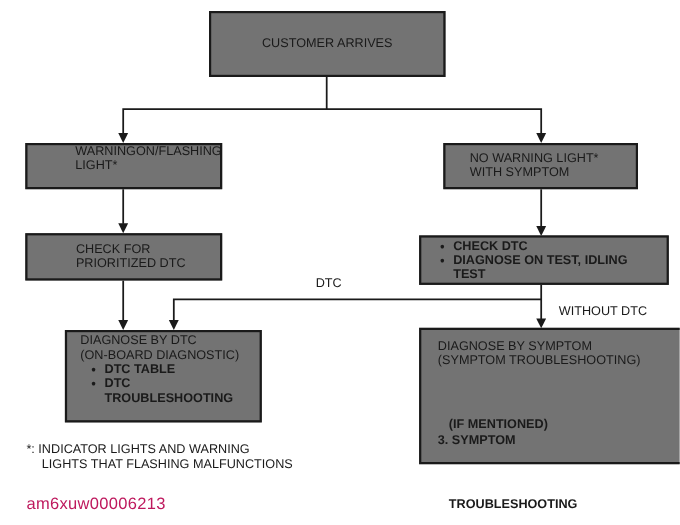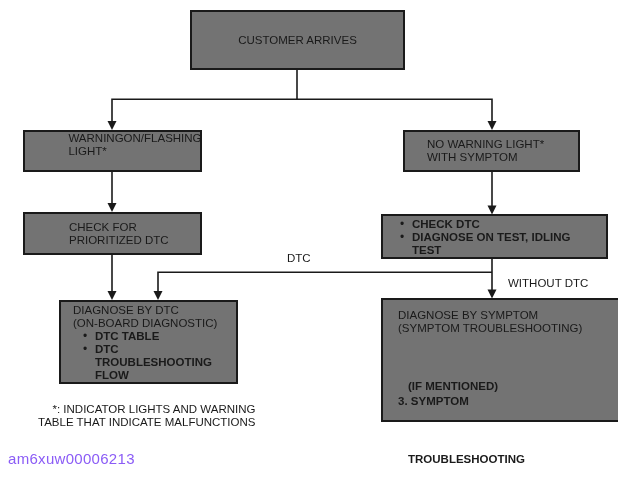--- a/index.html
+++ b/index.html
@@ -67,26 +67,26 @@
   .bullets-indent { margin-left: 10px; }
 
   .num-item { margin-top: 2px; }
   .num-item.first { margin-top: 7px; }
   .cont { padding-left: 10px; margin-top: 45px; }
 
   .edge-label { position: absolute; white-space: nowrap; }
   #label-dtc { left: 287px; top: 252px; }
   #label-without-dtc { left: 508px; top: 277px; }
 
-  #footnote { position: absolute; left: 24px; top: 403px; text-align: right; }
+  #footnote { position: absolute; left: 24px; top: 403px; }
   #footnote .fn2 { padding-left: 14px; }
 
   #figure-id {
-    position: absolute; left: 8px; top: 450px;
-    font-size: 15px; line-height: 18px; letter-spacing: 0.3px; color: #8b5cf6;
+    position: absolute; left: 24px; top: 450px;
+    font-size: 15px; line-height: 18px; letter-spacing: 0.3px; color: #be185d;
   }
 </style>
 </head>
 <body>
 
 <div id="canvas">
 
   <svg id="connectors" viewBox="0 0 618 477" xmlns="http://www.w3.org/2000/svg">
 
     <polyline points="297,70 297,99.2"></polyline>
@@ -155,21 +155,20 @@
         <span class="bullet-marker">•</span>
         <div class="bullet-text">
           <span class="bl">DTC TABLE</span>
         </div>
       </div>
       <div class="bullet-row">
         <span class="bullet-marker">•</span>
         <div class="bullet-text">
           <span class="bl">DTC</span>
           <span class="bl">TROUBLESHOOTING</span>
-          <span class="bl">FLOW</span>
         </div>
       </div>
     </div>
   </div>
 
   <div class="node" id="node-diagnose-symptom">
     <span class="nl">DIAGNOSE BY SYMPTOM</span>
     <span class="nl">(SYMPTOM TROUBLESHOOTING)</span>
     <div class="num-item">
       <span class="bl cont">(IF MENTIONED)</span>
@@ -178,18 +177,18 @@
       <span class="bl">3. SYMPTOM</span>
       <span class="bl cont">TROUBLESHOOTING</span>
     </div>
   </div>
 
   <div class="edge-label" id="label-dtc">DTC</div>
   <div class="edge-label" id="label-without-dtc">WITHOUT DTC</div>
 
   <div id="footnote">
     <div>*: INDICATOR LIGHTS AND WARNING</div>
-    <div class="fn2">TABLE THAT INDICATE MALFUNCTIONS</div>
+    <div class="fn2">LIGHTS THAT FLASHING MALFUNCTIONS</div>
   </div>
 
   <div id="figure-id">am6xuw00006213</div>
 
 </div>
 
 </body></html>

